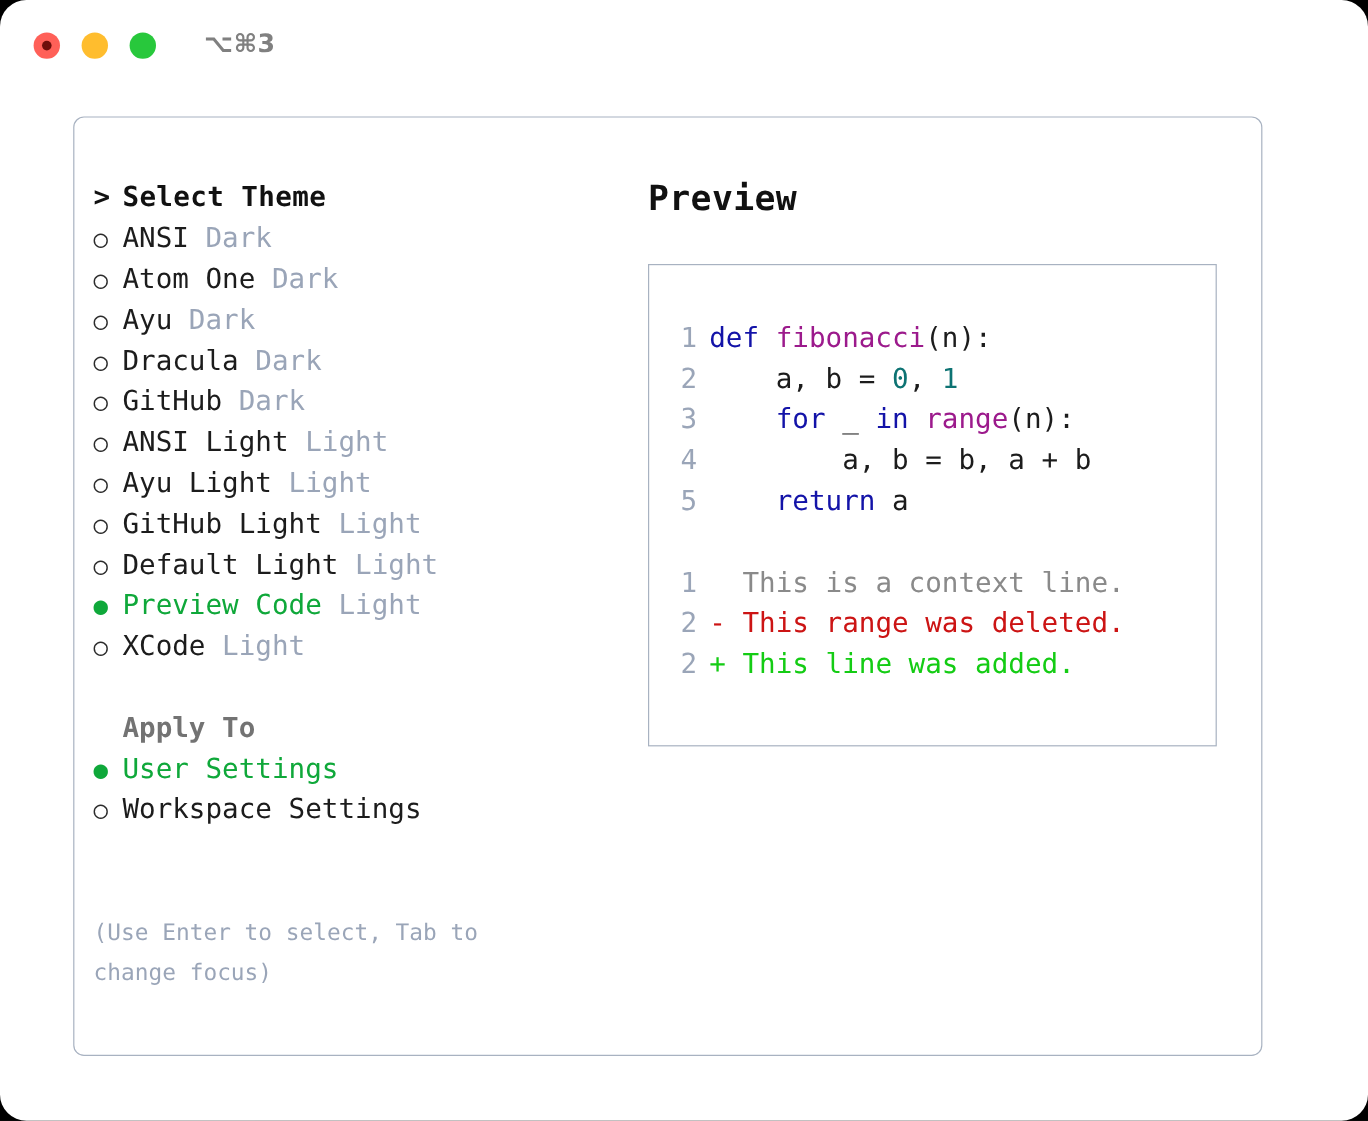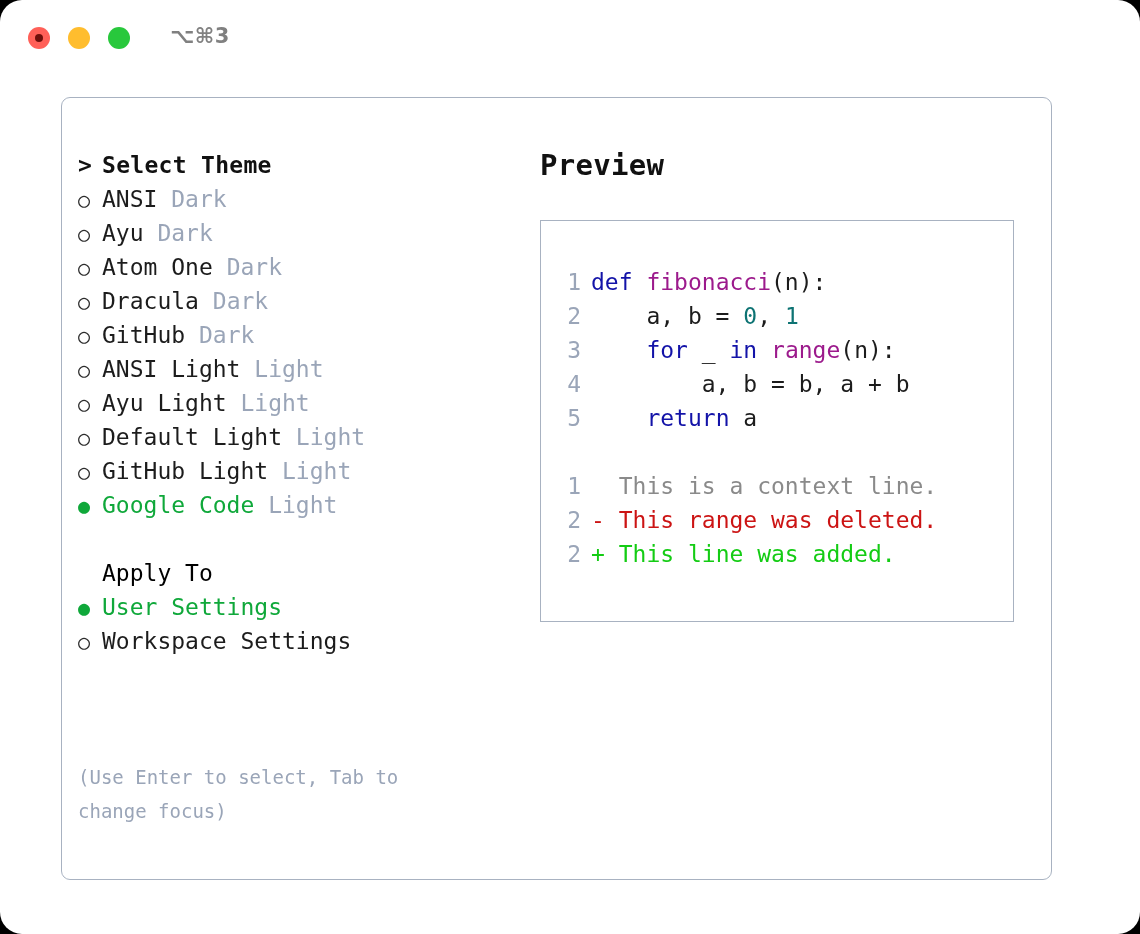--- a/index.html
+++ b/index.html
@@ -103,22 +103,23 @@
   .radio-off { color: #2b2b2b; font-size: 20px; }
   .radio-on  { color: #0fa83a; font-size: 20px; }
   .item-name { color: #1c1c1c; }
   .item-name.selected { color: #0fa83a; }
   .item-cat  { color: #9aa5b8; }
 
   .section-head {
     height: 34px;
     line-height: 34px;
     font-size: 23px;
-    color: #000000;
+    color: #737373;
     padding-left: 24px;
+    font-weight: bold;
   }
   .spacer-row { height: 34px; }
 
   #help-text {
     position: absolute;
     left: 16px;
     top: 662px;
     width: 415px;
     font-size: 19px;
     line-height: 34px;
@@ -190,29 +191,30 @@
   </div>
 
   <div id="panel">
 
     <div id="left-col">
       <div class="row">
         <span class="marker caret">&gt;</span><span class="title-text">Select Theme</span>
       </div>
       <div id="theme-list">
           <div class="row"><span class="marker radio-off">○</span><span class="item-name">ANSI</span><span class="item-cat"> Dark</span></div>
+          <div class="row"><span class="marker radio-off">○</span><span class="item-name">Atom One</span><span class="item-cat"> Dark</span></div>
           <div class="row"><span class="marker radio-off">○</span><span class="item-name">Ayu</span><span class="item-cat"> Dark</span></div>
-          <div class="row"><span class="marker radio-off">○</span><span class="item-name">Atom One</span><span class="item-cat"> Dark</span></div>
           <div class="row"><span class="marker radio-off">○</span><span class="item-name">Dracula</span><span class="item-cat"> Dark</span></div>
           <div class="row"><span class="marker radio-off">○</span><span class="item-name">GitHub</span><span class="item-cat"> Dark</span></div>
           <div class="row"><span class="marker radio-off">○</span><span class="item-name">ANSI Light</span><span class="item-cat"> Light</span></div>
           <div class="row"><span class="marker radio-off">○</span><span class="item-name">Ayu Light</span><span class="item-cat"> Light</span></div>
+          <div class="row"><span class="marker radio-off">○</span><span class="item-name">GitHub Light</span><span class="item-cat"> Light</span></div>
           <div class="row"><span class="marker radio-off">○</span><span class="item-name">Default Light</span><span class="item-cat"> Light</span></div>
-          <div class="row"><span class="marker radio-off">○</span><span class="item-name">GitHub Light</span><span class="item-cat"> Light</span></div>
-          <div class="row"><span class="marker radio-on">●</span><span class="item-name selected">Google Code</span><span class="item-cat"> Light</span></div>
+          <div class="row"><span class="marker radio-on">●</span><span class="item-name selected">Preview Code</span><span class="item-cat"> Light</span></div>
+          <div class="row"><span class="marker radio-off">○</span><span class="item-name">XCode</span><span class="item-cat"> Light</span></div>
         </div>
 
       <div class="spacer-row"></div>
 
       <div class="section-head">Apply To</div>
       <div id="apply-list">
           <div class="row"><span class="marker radio-on">●</span><span class="item-name selected">User Settings</span></div>
           <div class="row"><span class="marker radio-off">○</span><span class="item-name">Workspace Settings</span></div>
         </div>
     </div>

